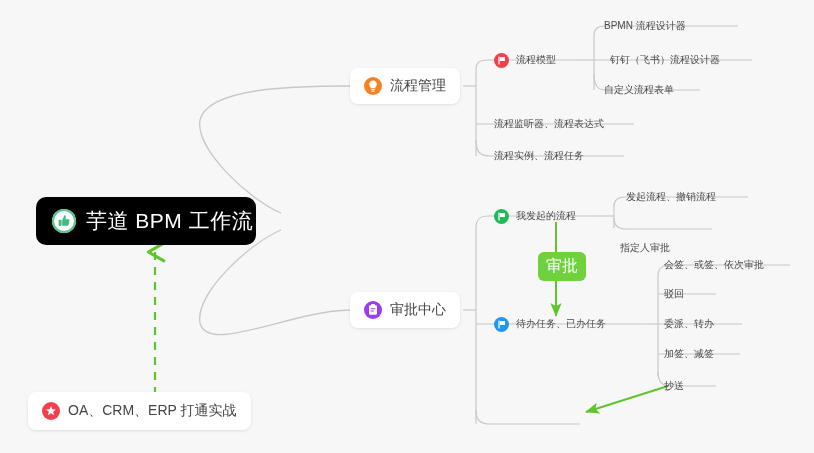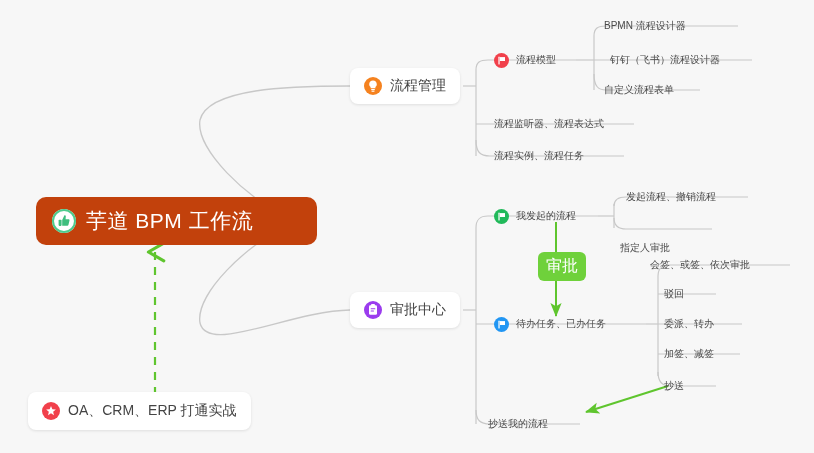--- a/index.html
+++ b/index.html
@@ -10,22 +10,22 @@
     overflow:hidden;
     position:relative;
   }
   #canvas{position:absolute;inset:0;width:814px;height:453px;}
   .svg-layer{position:absolute;left:0;top:0;width:814px;height:453px;pointer-events:none;}
 
   
   .root-node{
     position:absolute;
     left:36px;top:197px;
-    width:281px;height:48px;
-    background:#c2410c;
+    width:220px;height:48px;
+    background:#000000;
     border-radius:10px;
     display:flex;align-items:center;
     padding:0 16px;
     box-sizing:border-box;
     gap:10px;
   }
   .root-label{
     color:#ffffff;
     font-size:21px;
     letter-spacing:0.5px;
@@ -229,32 +229,29 @@
   <div class="u-node" style="left:492px;top:312px;">
     <span class="ico ico-sm ico-blue">
       <svg width="15" height="15" viewBox="0 0 15 15">
         <rect x="4.4" y="3.6" width="1.25" height="8.0" rx="0.6" fill="#ffffff"></rect>
         <path d="M5.9 4.1 L11.0 4.1 L11.0 8.0 L5.9 8.0 Z" fill="#ffffff"></path>
       </svg>
     </span>
     <span class="u-label">待办任务、已办任务</span>
   </div>
 
-  <div class="u-node" style="left:486px;top:412px;">
-    <span class="u-label">抄送我的流程</span>
-  </div>
 
   <div class="u-node" style="left:624px;top:185px;">
     <span class="u-label">发起流程、撤销流程</span>
   </div>
   <div class="u-node" style="left:618px;top:231px;align-items:flex-end;">
     <span class="u-label">指定人审批</span>
   </div>
 
-  <div class="u-node" style="left:648px;top:253px;">
+  <div class="u-node" style="left:662px;top:253px;">
     <span class="u-label">会签、或签、依次审批</span>
   </div>
   <div class="u-node" style="left:662px;top:282px;">
     <span class="u-label">驳回</span>
   </div>
   <div class="u-node" style="left:662px;top:312px;">
     <span class="u-label">委派、转办</span>
   </div>
   <div class="u-node" style="left:662px;top:342px;">
     <span class="u-label">加签、减签</span>

